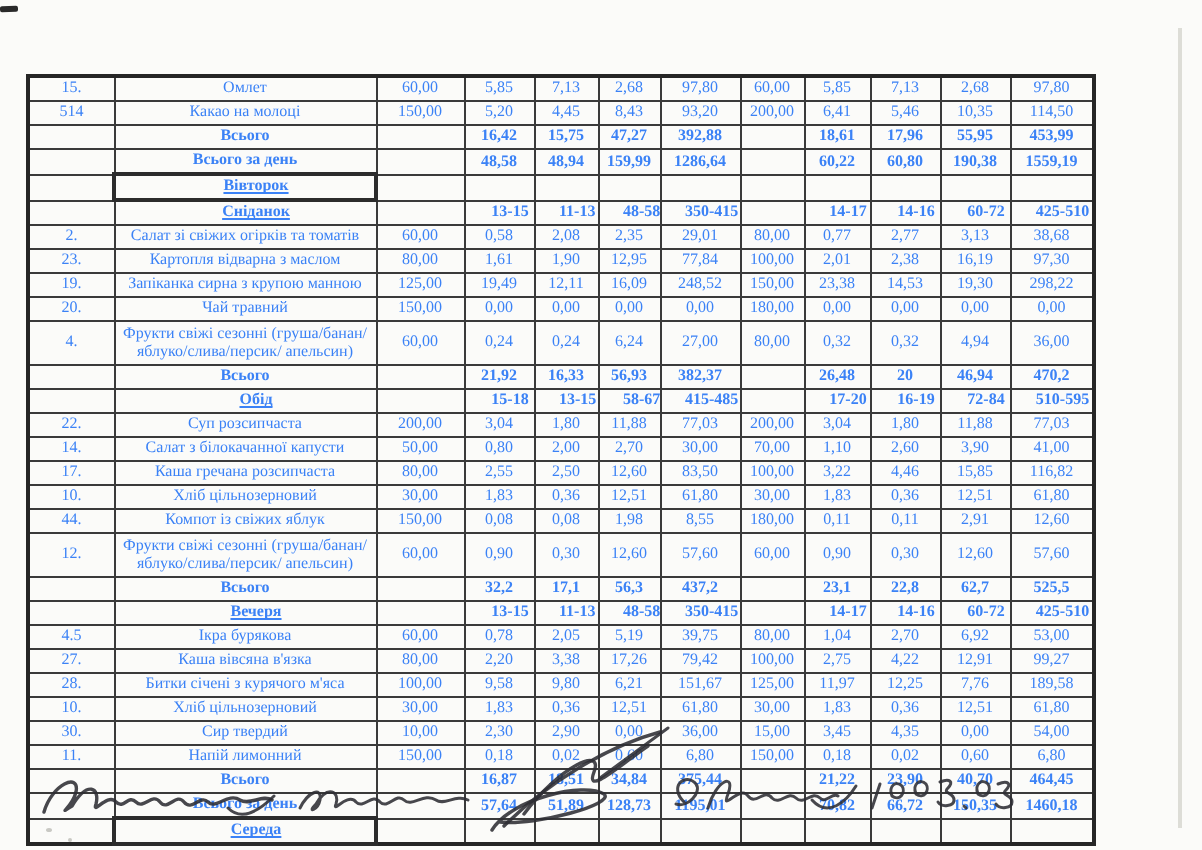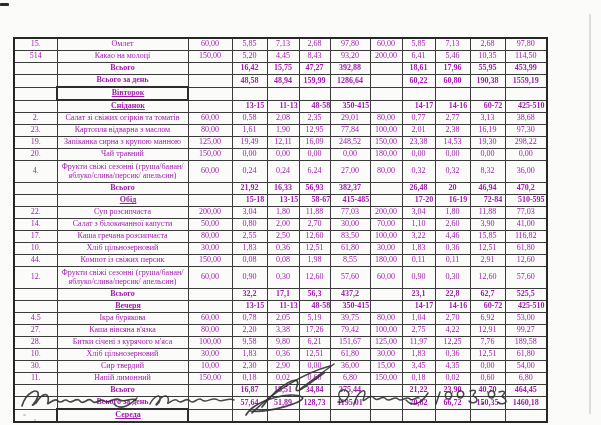--- a/index.html
+++ b/index.html
@@ -1,21 +1,21 @@
 <!DOCTYPE html>
 <html><head>
 <meta charset="utf-8">
 <style>
   html,body{margin:0;padding:0;}
   body{width:601px;height:425px;overflow:hidden;background:#e9e9e6;}
   .page{
     position:relative;width:601px;height:425px;
     background:#fbfbf9;
     font-family:"Liberation Serif", serif;
-    color:#a21caf;
+    color:#3b82f6;
   }
   
   .scan-edge{position:absolute;width:2px;background:#d9d9d3;opacity:.9;}
   .corner-speck{position:absolute;background:#2a2a2a;border-radius:1px;transform:rotate(-2deg);}
   .dust{position:absolute;background:#c9c9c4;border-radius:50%;}
 
   table.menu-table{
     position:absolute;left:13px;top:37px;
     width:534px;border-collapse:collapse;table-layout:fixed;
     font-size:8px;line-height:1.05;
@@ -211,21 +211,21 @@
           <td class="c-num">4.</td>
           <td class="c-name">Фрукти свіжі сезонні (груша/банан/ яблуко/слива/персик/ апельсин)</td>
           <td>60,00</td>
           <td>0,24</td>
           <td>0,24</td>
           <td>6,24</td>
           <td>27,00</td>
           <td>80,00</td>
           <td>0,32</td>
           <td>0,32</td>
-          <td>8,32</td>
+          <td>4,94</td>
           <td>36,00</td>
         </tr>
         <tr class="row-total">
           <td class="c-num"></td>
           <td class="c-name">Всього</td>
           <td></td>
           <td>21,92</td>
           <td>16,33</td>
           <td>56,93</td>
           <td>382,37</td>
@@ -300,21 +300,21 @@
           <td>12,51</td>
           <td>61,80</td>
           <td>30,00</td>
           <td>1,83</td>
           <td>0,36</td>
           <td>12,51</td>
           <td>61,80</td>
         </tr>
         <tr class="row-item">
           <td class="c-num">44.</td>
-          <td class="c-name">Компот із свіжих персик</td>
+          <td class="c-name">Компот із свіжих яблук</td>
           <td>150,00</td>
           <td>0,08</td>
           <td>0,08</td>
           <td>1,98</td>
           <td>8,55</td>
           <td>180,00</td>
           <td>0,11</td>
           <td>0,11</td>
           <td>2,91</td>
           <td>12,60</td>

